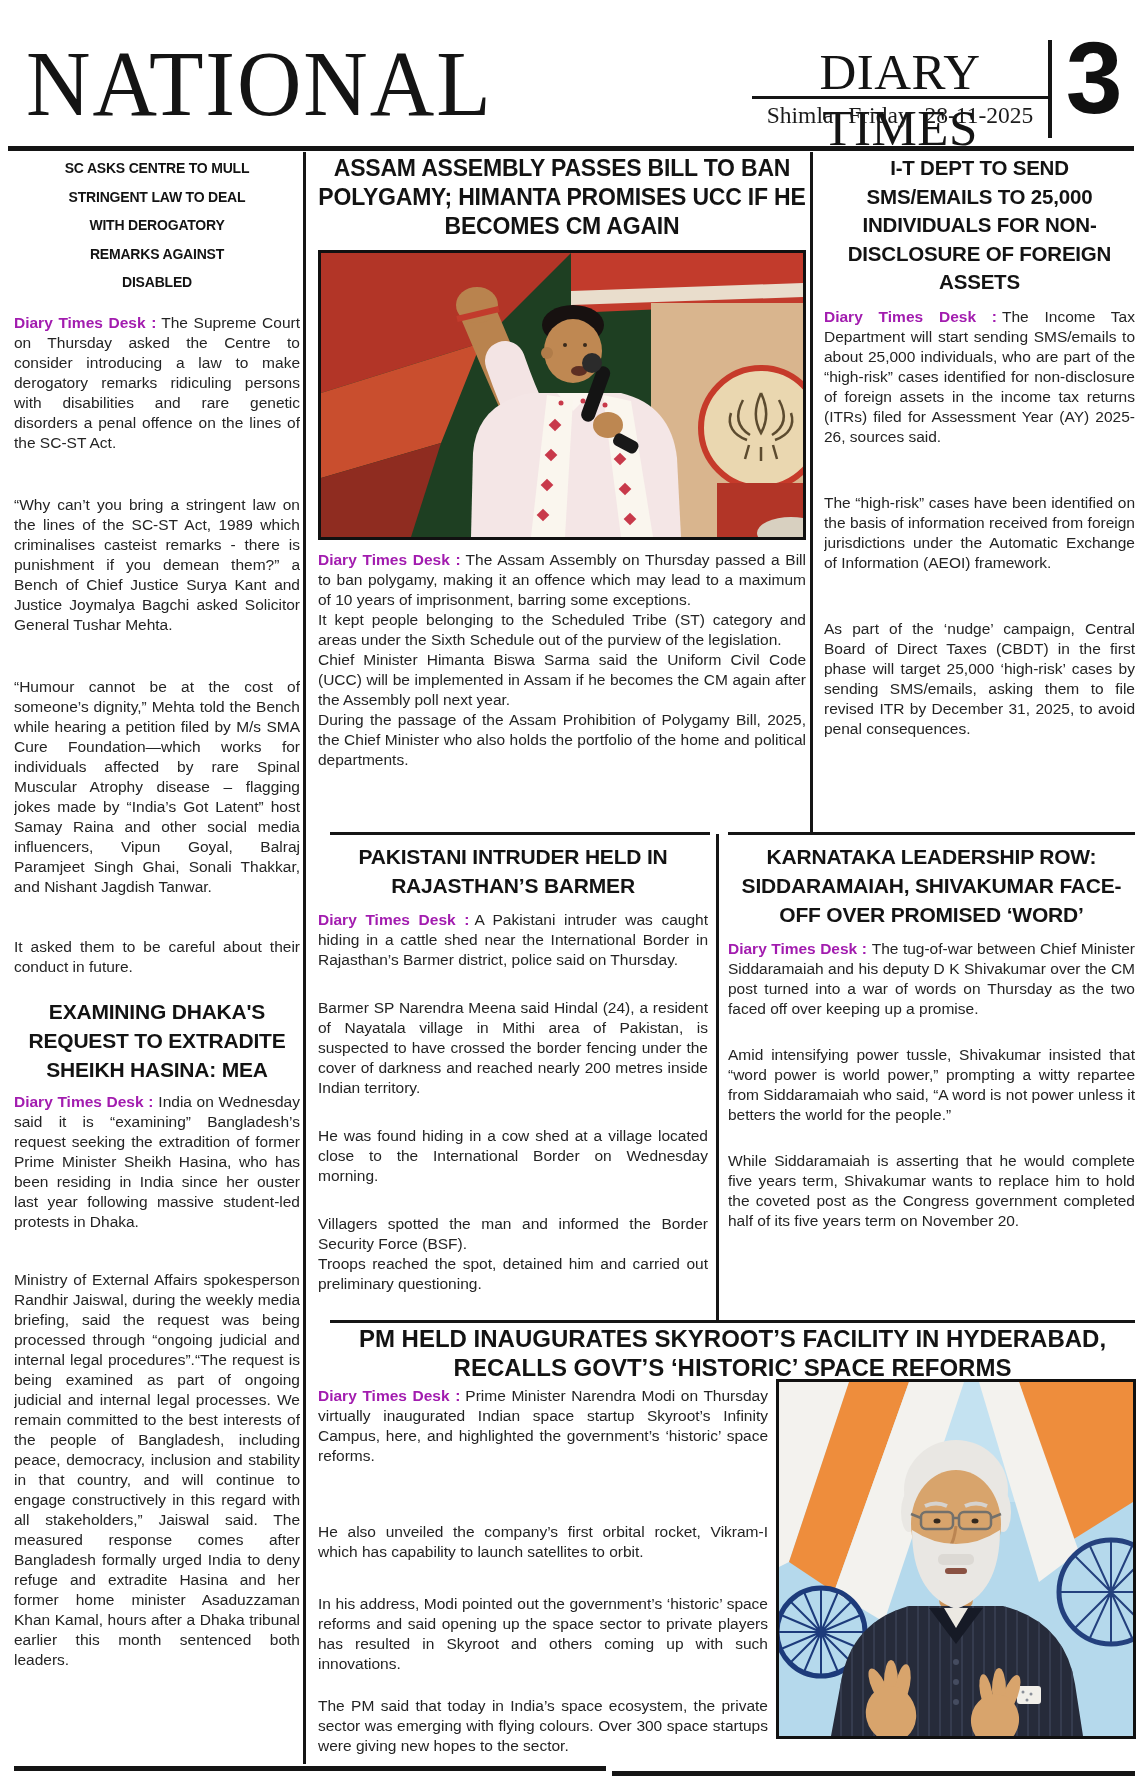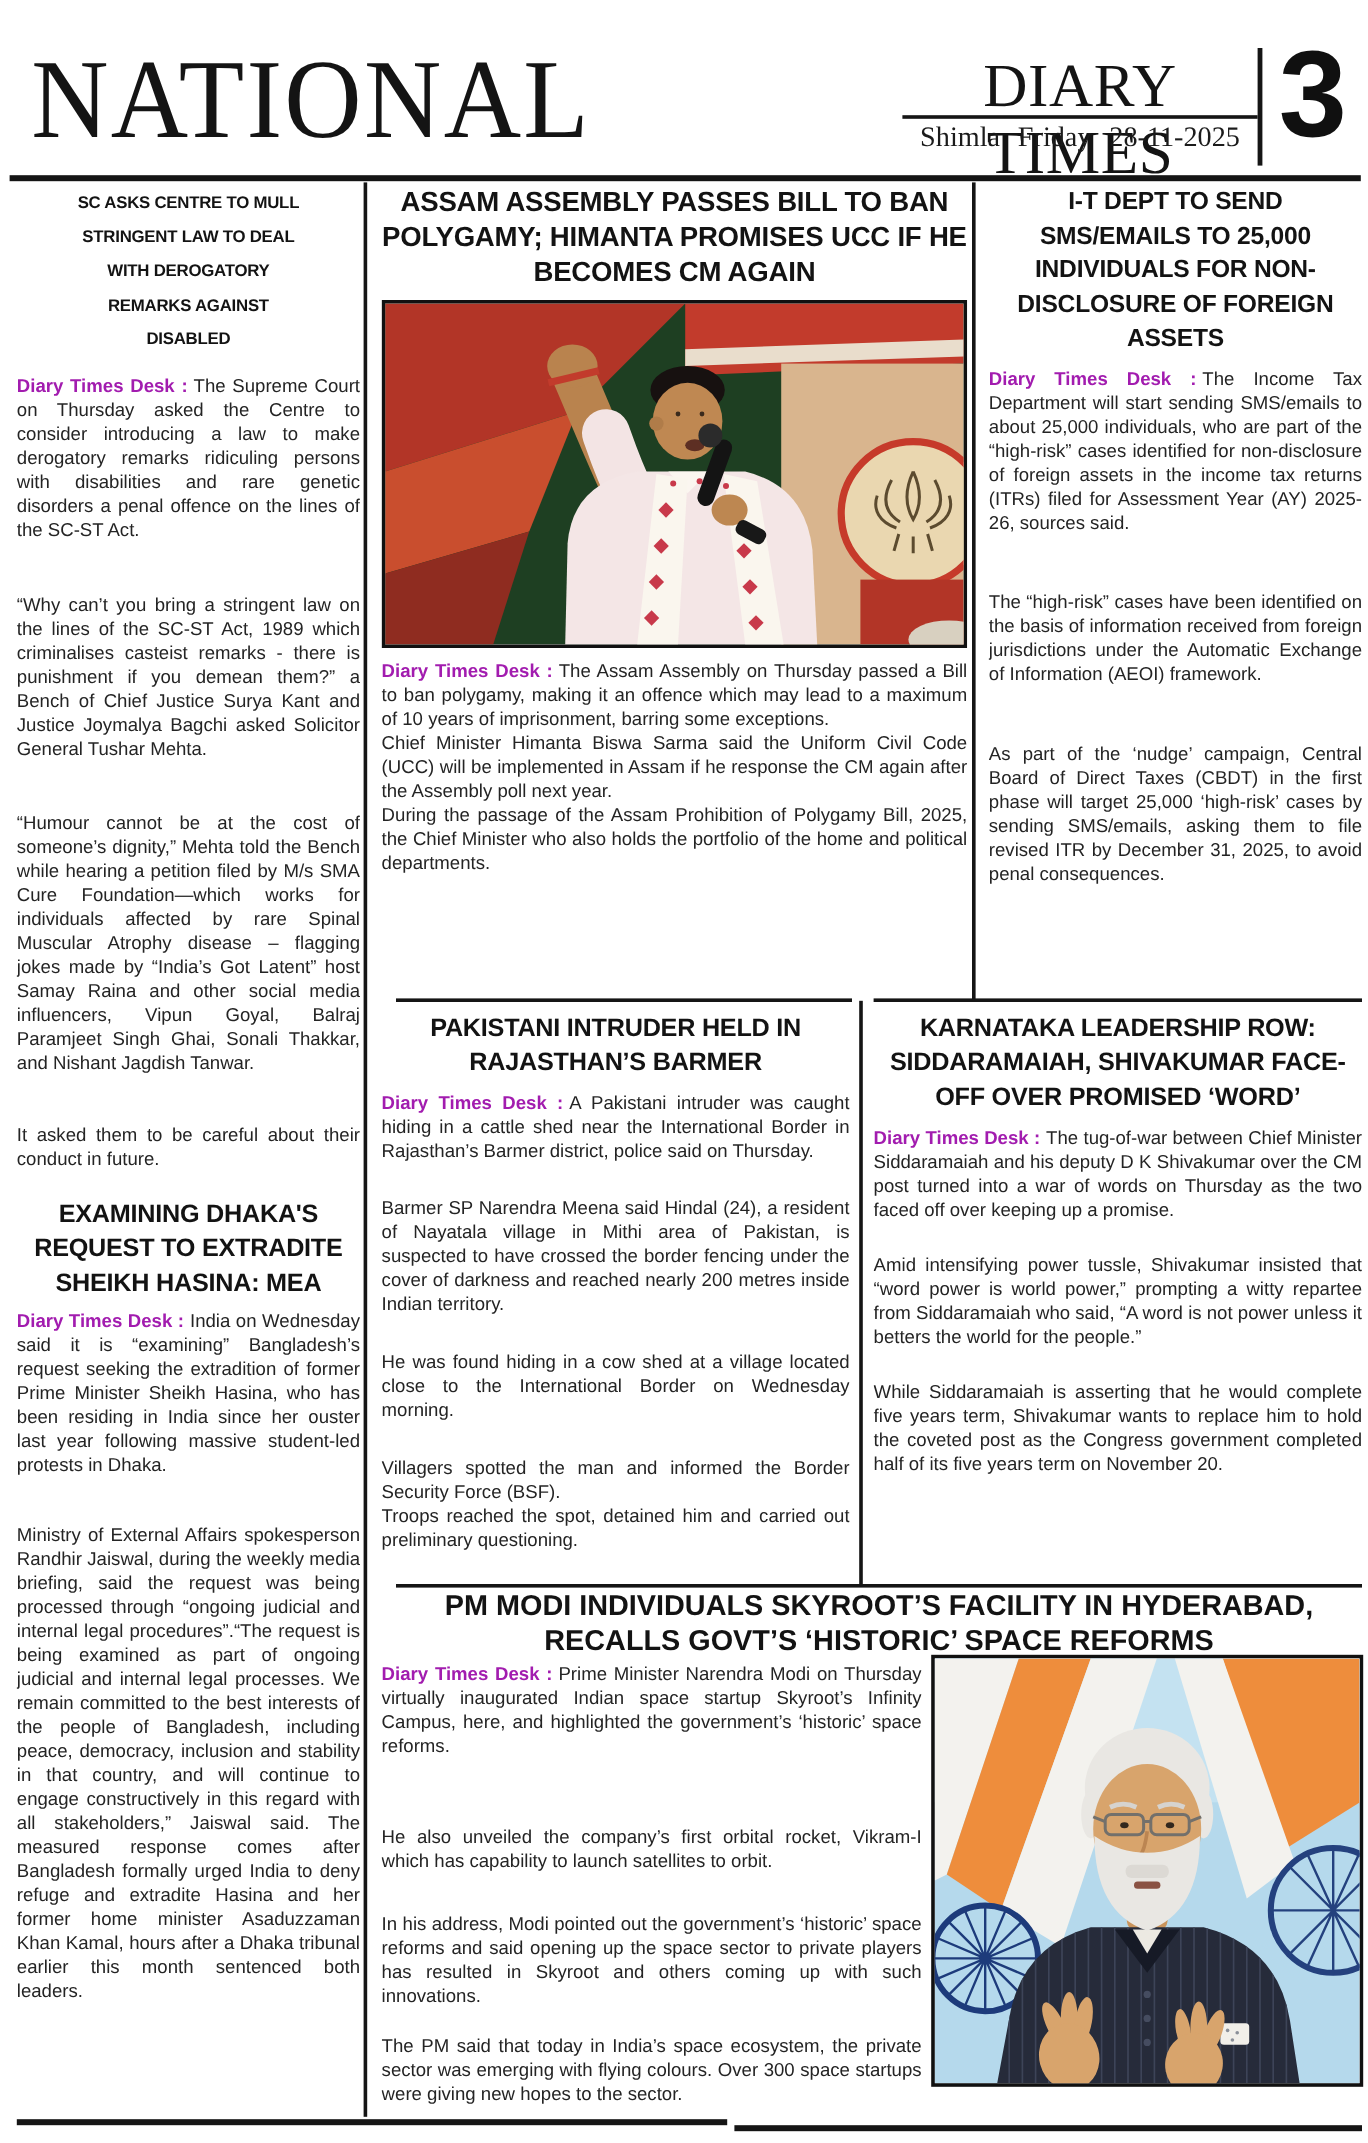--- a/index.html
+++ b/index.html
@@ -139,21 +139,22 @@
         </g>
         <rect x="268" y="112" width="14" height="58" rx="7" fill="#141414" transform="rotate(20 275 140)"></rect>
         <circle cx="271" cy="110" r="10" fill="#2b2b2b"></circle>
         <ellipse cx="287" cy="172" rx="15" ry="13" fill="#bd8751"></ellipse>
         <rect x="292" y="184" width="26" height="13" rx="5" fill="#181818" transform="rotate(28 305 190)"></rect>
         <rect x="396" y="230" width="86" height="54" fill="#b23527"></rect>
         <ellipse cx="470" cy="280" rx="34" ry="16" fill="#d8d0c0"></ellipse>
       </svg>
     </figure>
     <p class="bp mb0"><span class="byline">Diary Times Desk :</span><span>The Assam Assembly on Thursday passed a Bill to ban polygamy, making it an offence which may lead to a maximum of 10 years of imprisonment, barring some exceptions.</span></p>
-    <p class="bp mb0">Chief Minister Himanta Biswa Sarma said the Uniform Civil Code (UCC) will be implemented in Assam if he response the CM again after the Assembly poll next year.</p>
+    <p class="bp mb0">It kept people belonging to the Scheduled Tribe (ST) category and areas under the Sixth Schedule out of the purview of the legislation.</p>
+    <p class="bp mb0">Chief Minister Himanta Biswa Sarma said the Uniform Civil Code (UCC) will be implemented in Assam if he becomes the CM again after the Assembly poll next year.</p>
     <p class="bp mb0">During the passage of the Assam Prohibition of Polygamy Bill, 2025, the Chief Minister who also holds the portfolio of the home and political departments.</p>
   </section>
 
   <section class="story" style="left:824px;top:154px;width:311px;height:678px;">
     <h2 class="hl hl-d">
       <span class="hl-line">I-T DEPT TO SEND</span>
       <span class="hl-line">SMS/EMAILS TO 25,000</span>
       <span class="hl-line">INDIVIDUALS FOR NON-</span>
       <span class="hl-line">DISCLOSURE OF FOREIGN</span>
       <span class="hl-line">ASSETS</span>
@@ -180,21 +181,21 @@
       <span class="hl-line">KARNATAKA LEADERSHIP ROW:</span>
       <span class="hl-line">SIDDARAMAIAH, SHIVAKUMAR FACE-</span>
       <span class="hl-line">OFF OVER PROMISED ‘WORD’</span>
     </h2>
     <p class="bp mb26"><span class="byline">Diary Times Desk :</span><span>The tug-of-war between Chief Minister Siddaramaiah and his deputy D K Shivakumar over the CM post turned into a war of words on Thursday as the two faced off over keeping up a promise.</span></p>
     <p class="bp mb26">Amid intensifying power tussle, Shivakumar insisted that “word power is world power,” prompting a witty repartee from Siddaramaiah who said, “A word is not power unless it betters the world for the people.”</p>
     <p class="bp mb0">While Siddaramaiah is asserting that he would complete five years term, Shivakumar wants to replace him to hold the coveted post as the Congress government completed half of its five years term on November 20.</p>
   </section>
 
   <h2 class="pm-hl">
-    <span class="hl-line">PM MODI INDIVIDUALS SKYROOT’S FACILITY IN HYDERABAD,</span>
+    <span class="hl-line">PM HELD INAUGURATES SKYROOT’S FACILITY IN HYDERABAD,</span>
     <span class="hl-line">RECALLS GOVT’S ‘HISTORIC’ SPACE REFORMS</span>
   </h2>
 
   <section class="story" style="left:318px;top:1386px;width:450px;height:382px;">
     <p class="bp mb56"><span class="byline">Diary Times Desk :</span><span>Prime Minister Narendra Modi on Thursday virtually inaugurated Indian space startup Skyroot’s Infinity Campus, here, and highlighted the government’s ‘historic’ space reforms.</span></p>
     <p class="bp mb32">He also unveiled the company’s first orbital rocket, Vikram-I which has capability to launch satellites to orbit.</p>
     <p class="bp mb22">In his address, Modi pointed out the government’s ‘historic’ space reforms and said opening up the space sector to private players has resulted in Skyroot and others coming up with such innovations.</p>
     <p class="bp mb0">The PM said that today in India’s space ecosystem, the private sector was emerging with flying colours. Over 300 space startups were giving new hopes to the sector.</p>
   </section>
 

